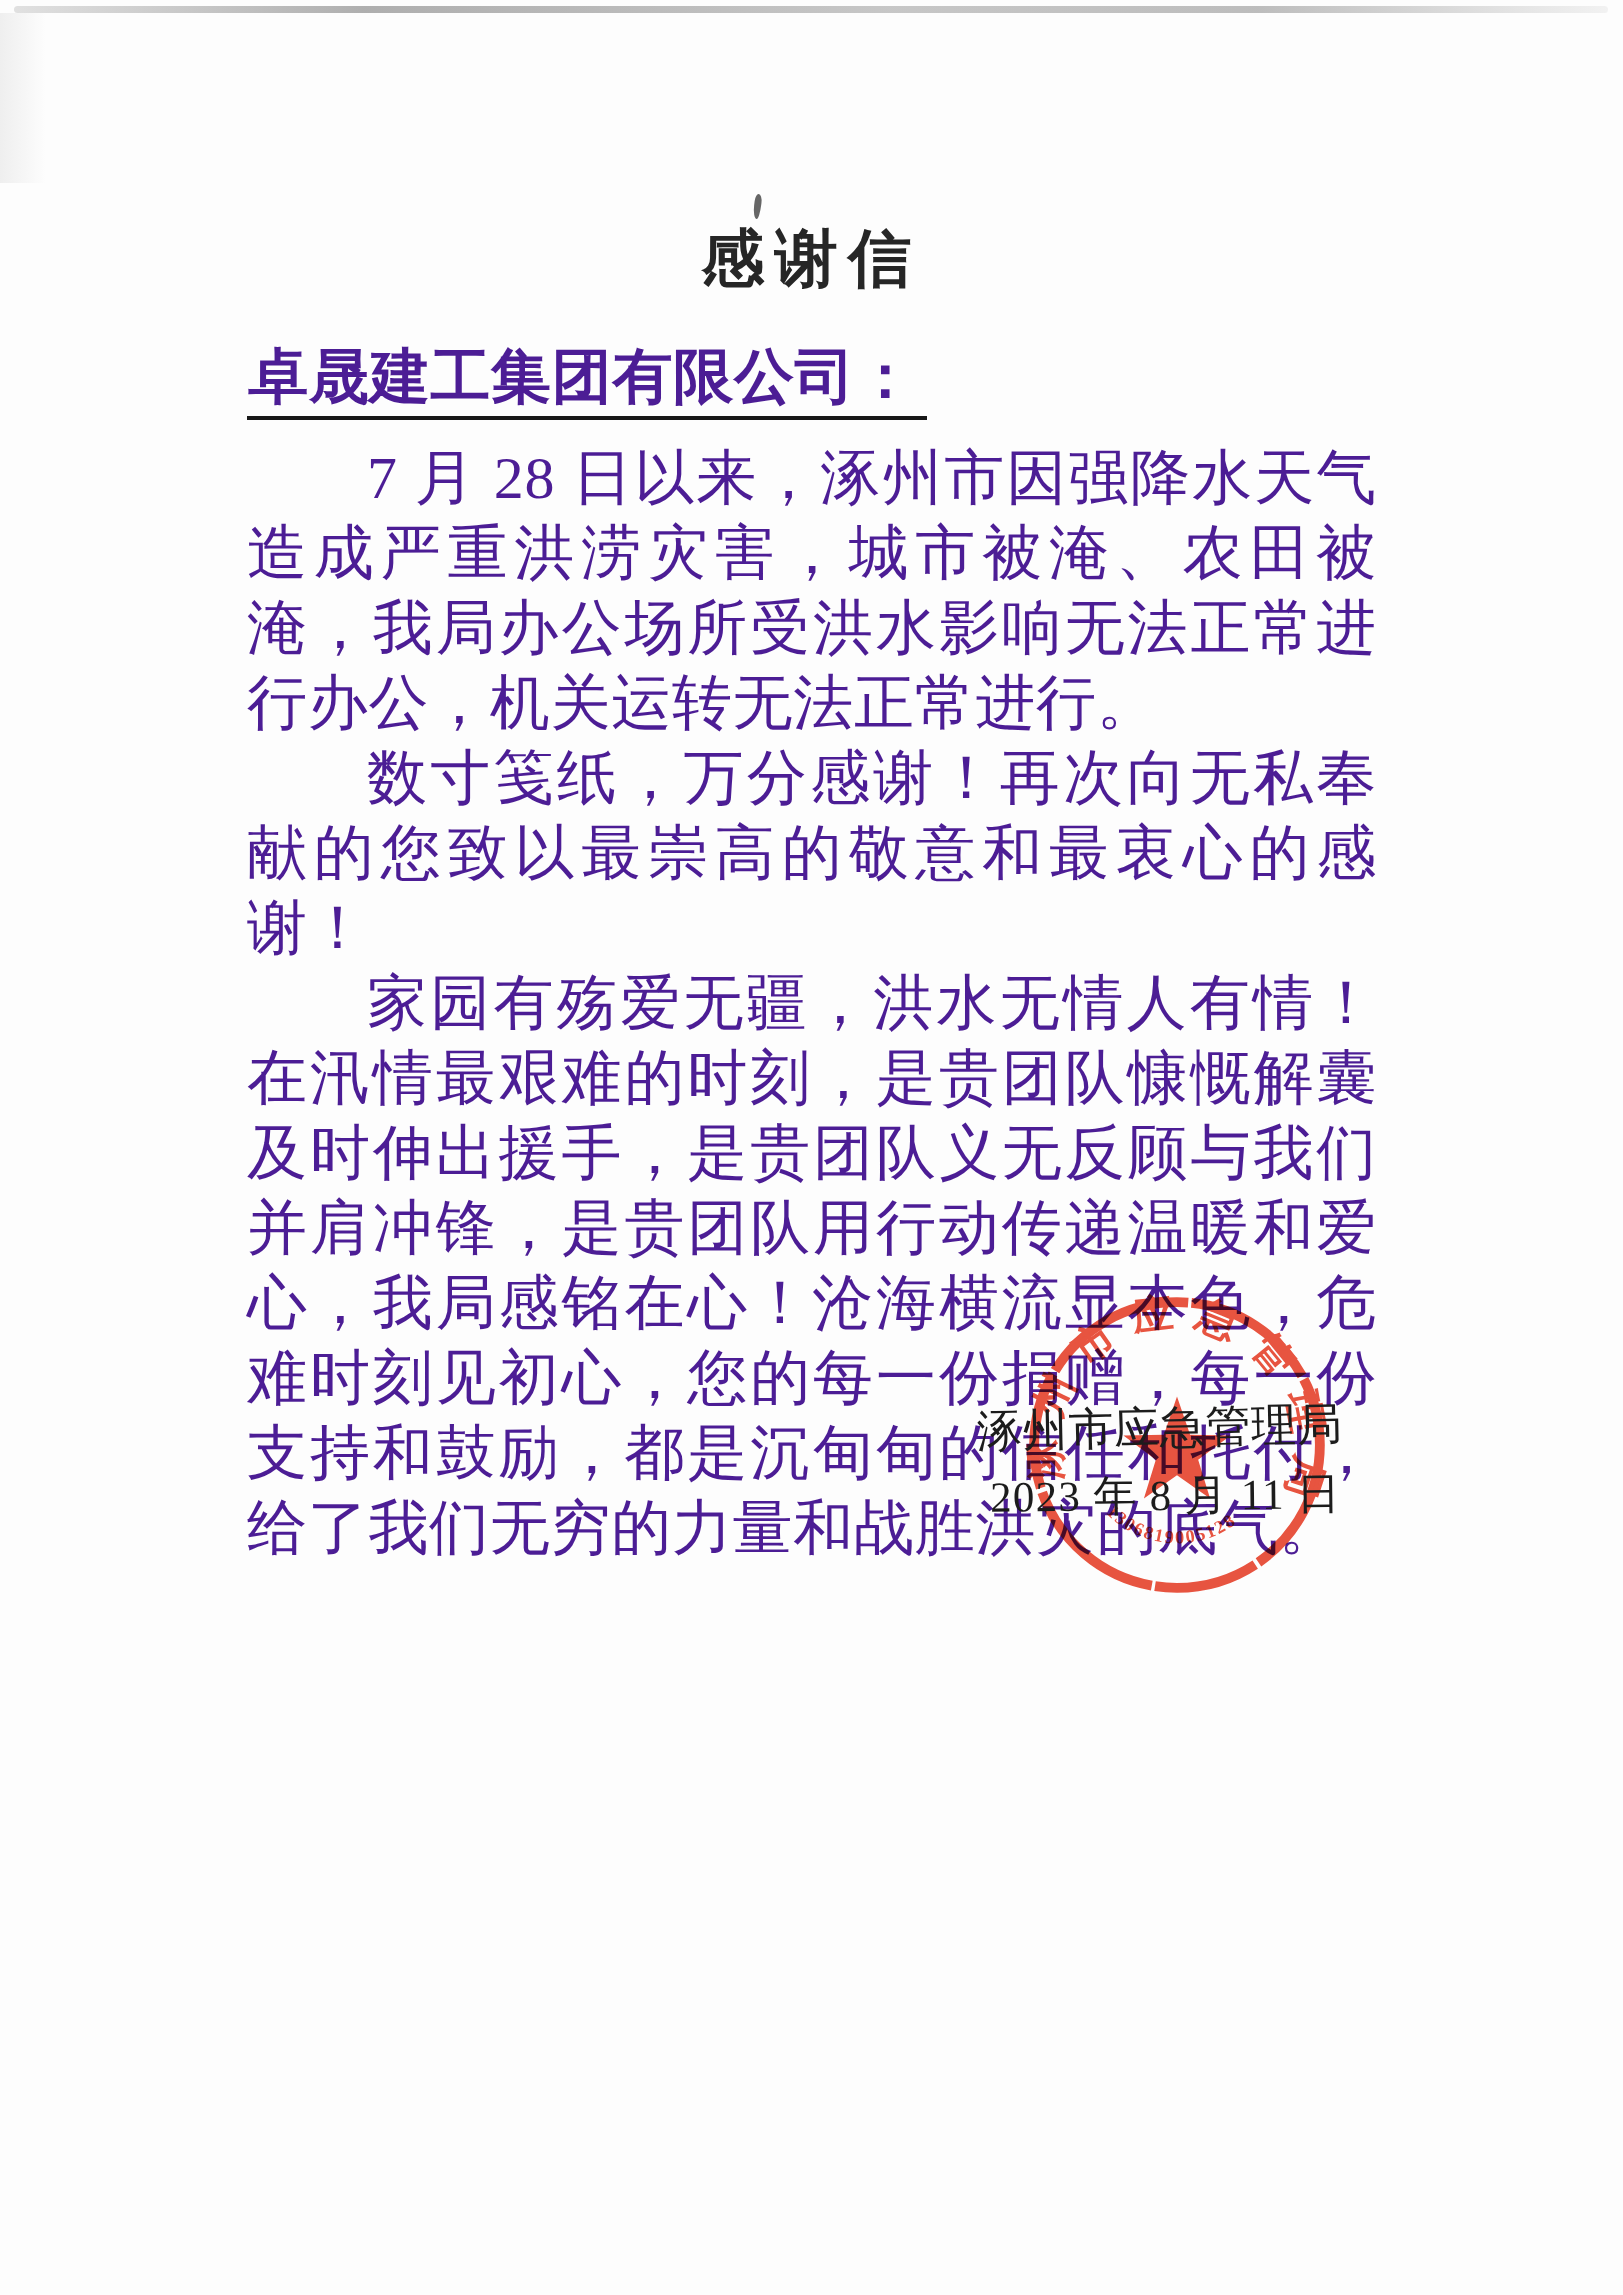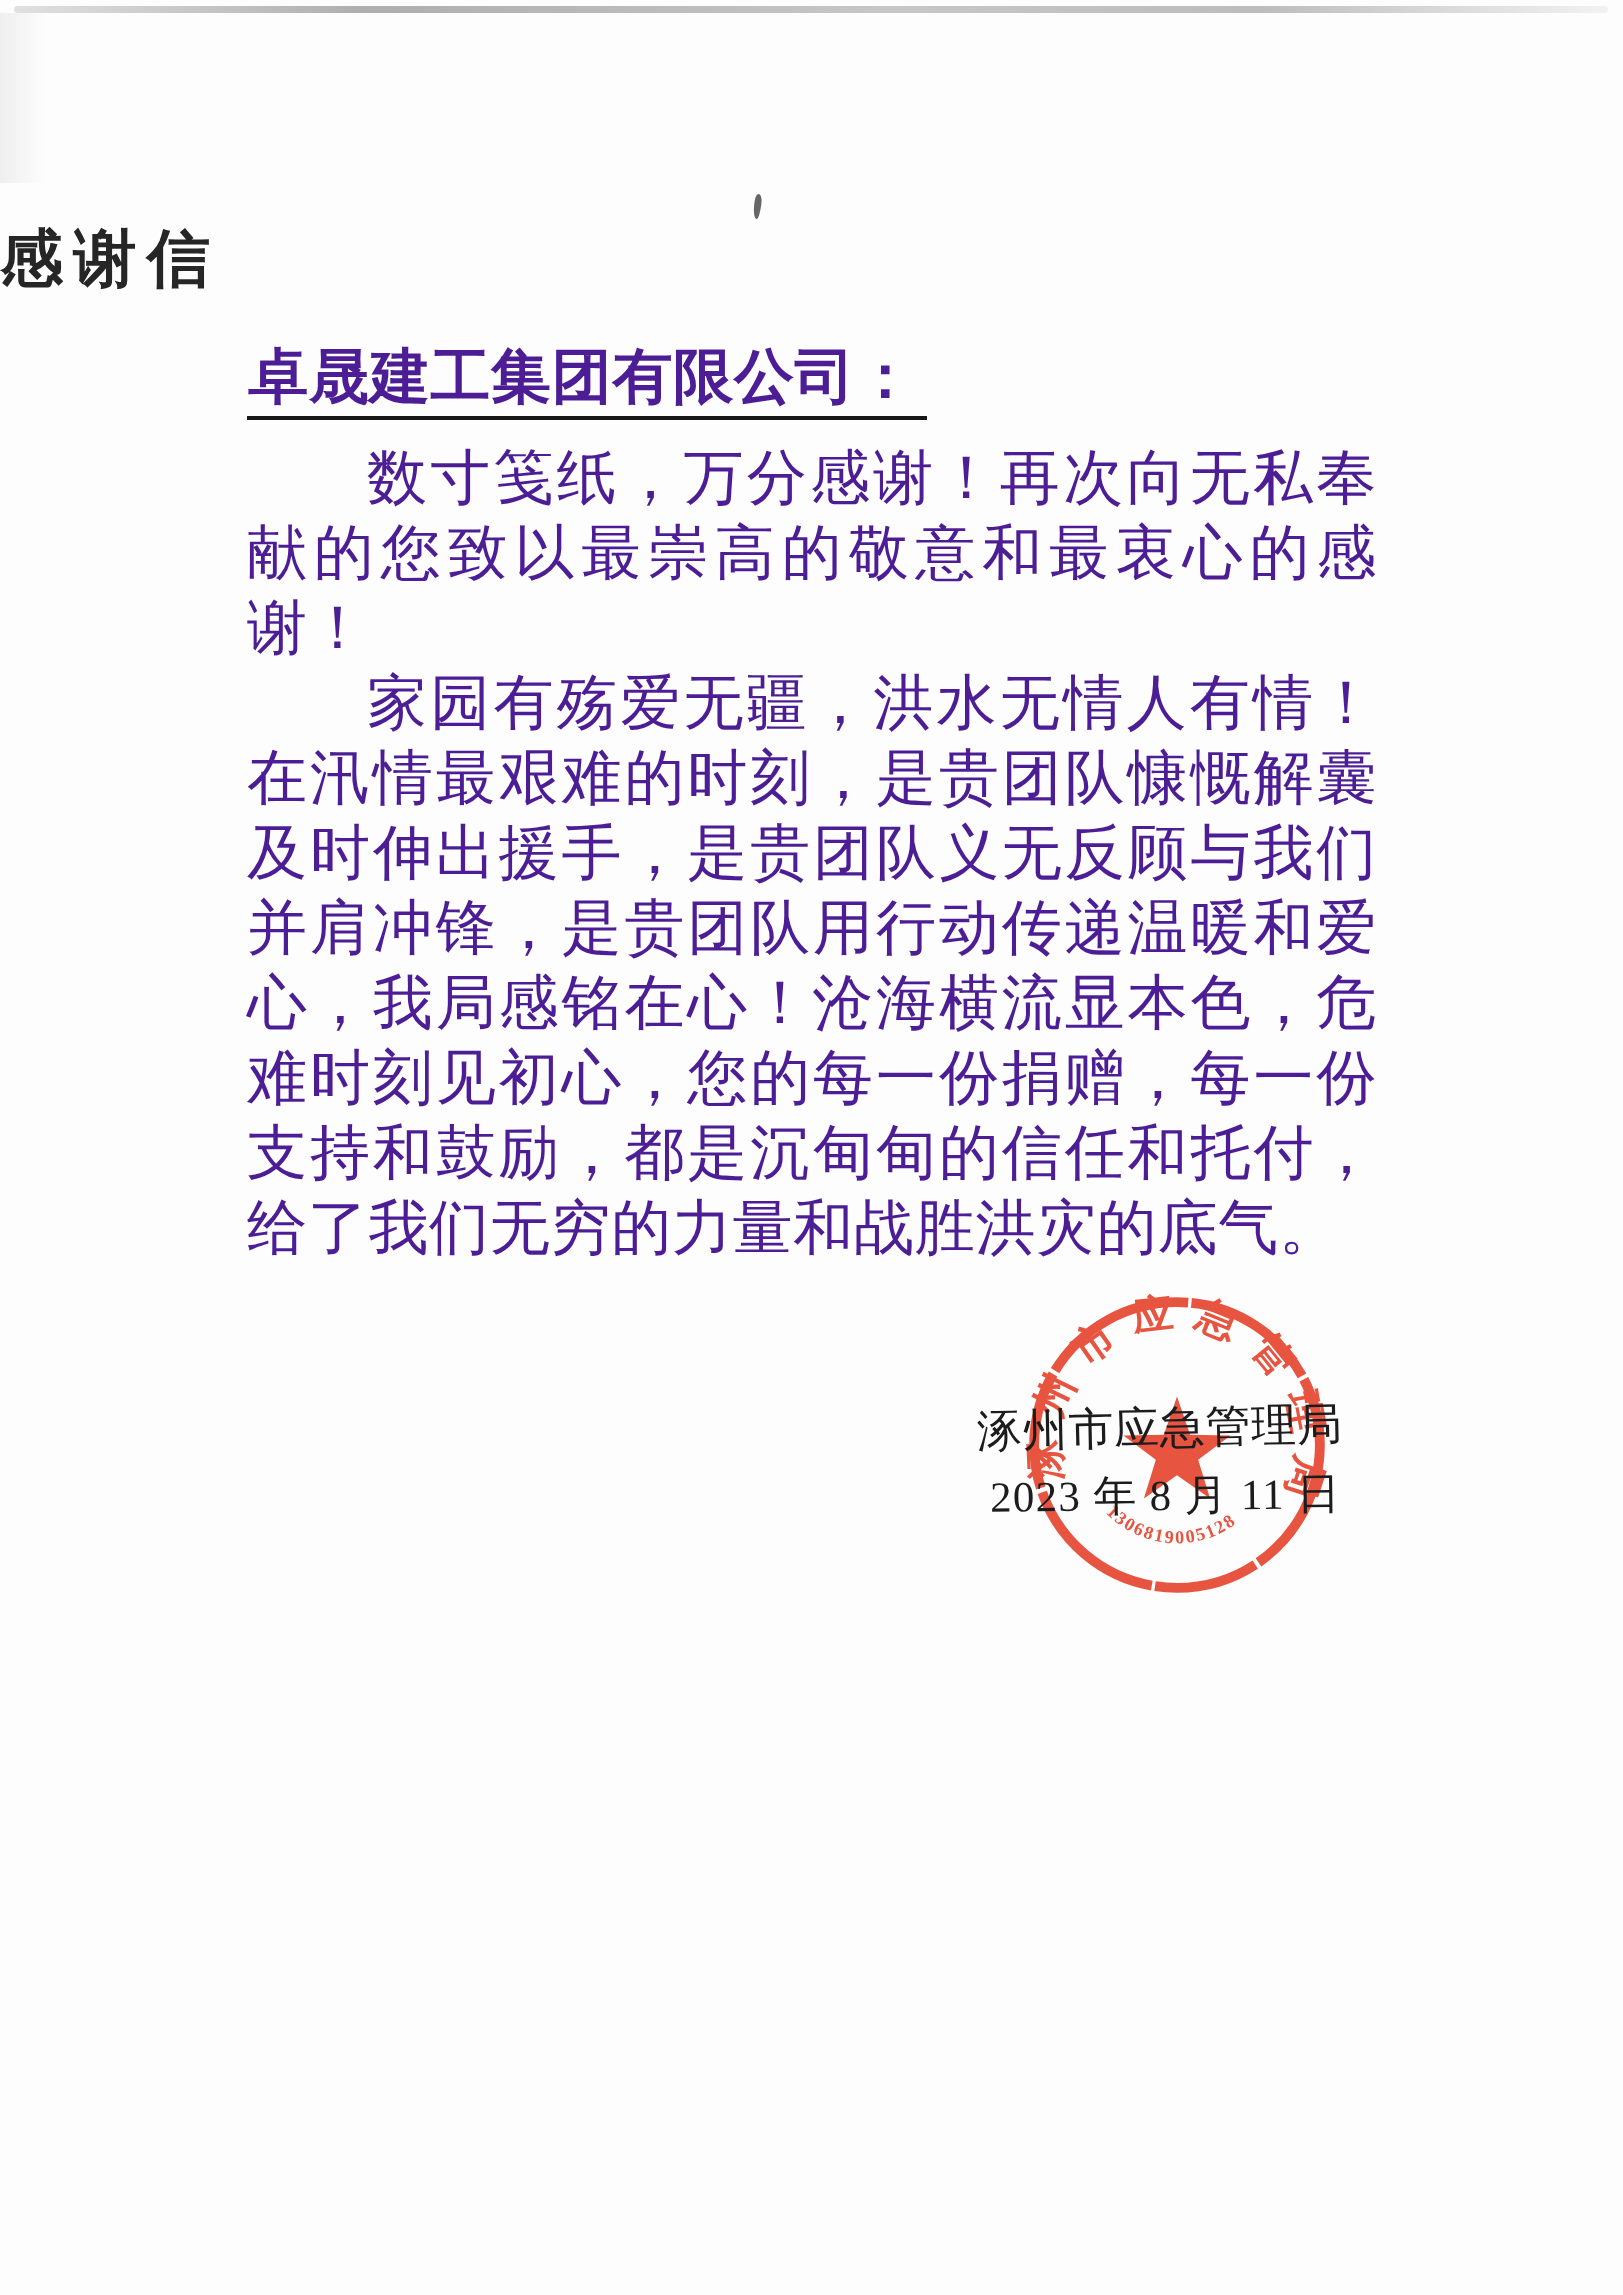--- a/index.html
+++ b/index.html
@@ -27,21 +27,21 @@
     background:linear-gradient(90deg, rgba(150,150,150,.14), rgba(150,150,150,0));
   }
   .ink-speck {
     position:absolute; left:754px; top:194px; width:7.2px; height:25px;
     background:#4b4b4b; transform:rotate(7deg);
     border-radius:45% 55% 40% 60%/30% 35% 60% 55%;
     opacity:.85;
   }
   .title {
     position:absolute; top:216px; left:0; width:100%;
-    text-align:left; font-size:63px; font-weight:700;
+    text-align:center; font-size:63px; font-weight:700;
     letter-spacing:10.5px; color:#262626;
   }
   .content {
     position:absolute; left:247px; top:340px; width:1130px;
     font-size:60px; line-height:75px; letter-spacing:0.7px;
     text-align:justify; text-justify:inter-ideograph; color:#4c1d95;
   }
   .salutation-row { margin:0 0 21px 0; }
   .salutation {
     display:inline-block; font-weight:600;
@@ -74,20 +74,21 @@
   <div class="corner-smudge"></div>
   <div class="ink-speck"></div>
 
   <div class="title">感谢信</div>
 
   <div class="content">
     <div class="salutation-row">
       <span class="salutation">卓晟建工集团有限公司：</span>
     </div>
     <div>
+        <p class="para">7 月 28 日以来，涿州市因强降水天气造成严重洪涝灾害，城市被淹、农田被淹，我局办公场所受洪水影响无法正常进行办公，机关运转无法正常进行。</p>
         <p class="para">数寸笺纸，万分感谢！再次向无私奉献的您致以最崇高的敬意和最衷心的感谢！</p>
         <p class="para">家园有殇爱无疆，洪水无情人有情！在汛情最艰难的时刻，是贵团队慷慨解囊及时伸出援手，是贵团队义无反顾与我们并肩冲锋，是贵团队用行动传递温暖和爱心，我局感铭在心！沧海横流显本色，危难时刻见初心，您的每一份捐赠，每一份支持和鼓励，都是沉甸甸的信任和托付，给了我们无穷的力量和战胜洪灾的底气。</p>
       </div>
   </div>
 
   <svg class="seal" viewBox="0 0 470 470" aria-hidden="true">
     <circle cx="235" cy="235" r="218" fill="none" stroke="#e8452f" stroke-width="15" stroke-dasharray="210 6 160 5 230 7 180 6 240 5"></circle>
     <path id="seal-text-arc" d="M 65.9 296.6 A 180 180 0 1 1 404.1 296.6" fill="none"></path>
     <path id="seal-num-arc" d="M 123.5 335.4 A 150 150 0 0 0 346.5 335.4" fill="none"></path>
     <text font-size="62" font-weight="700" fill="#e8452f" letter-spacing="28">

